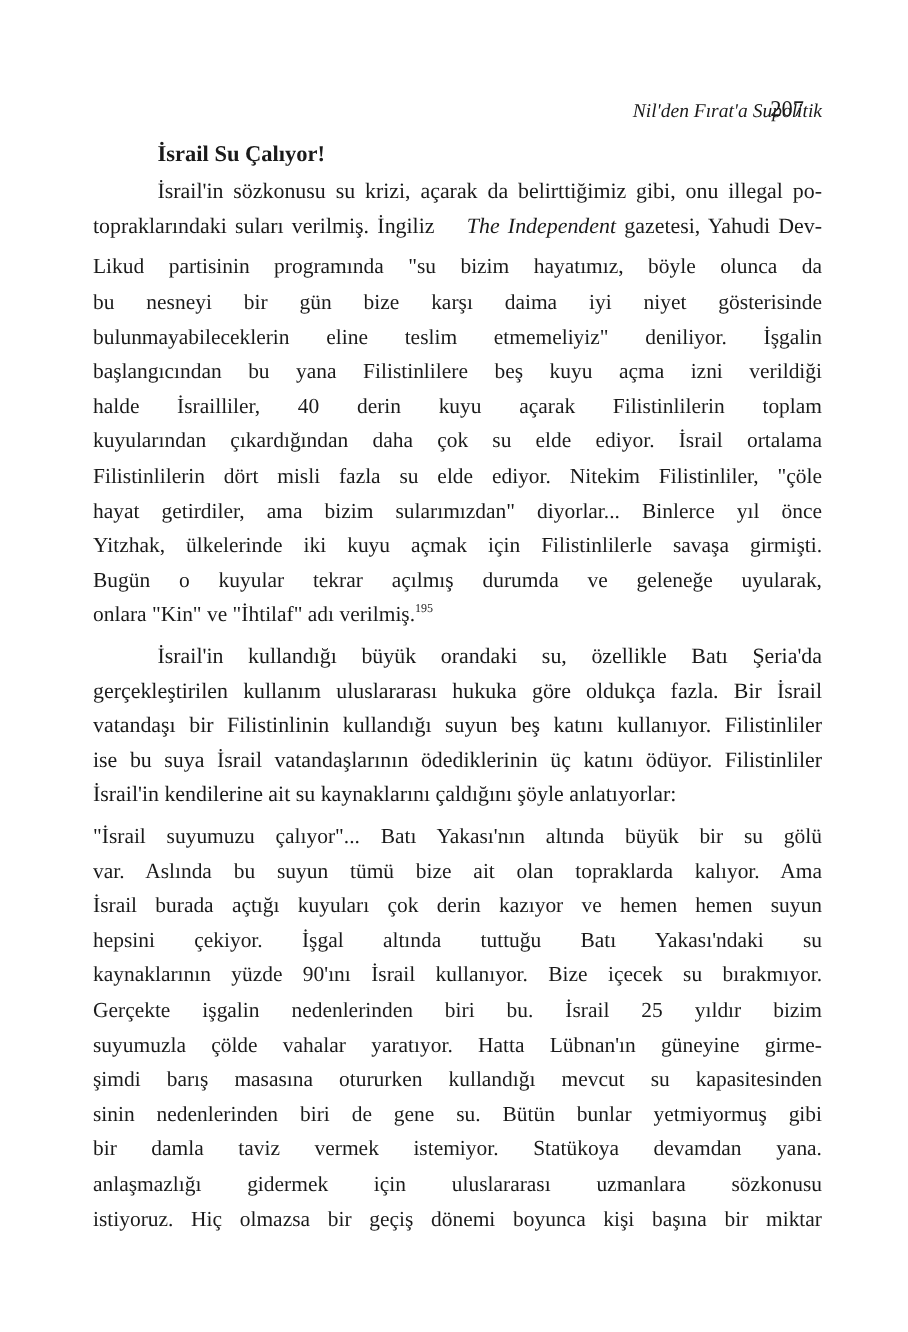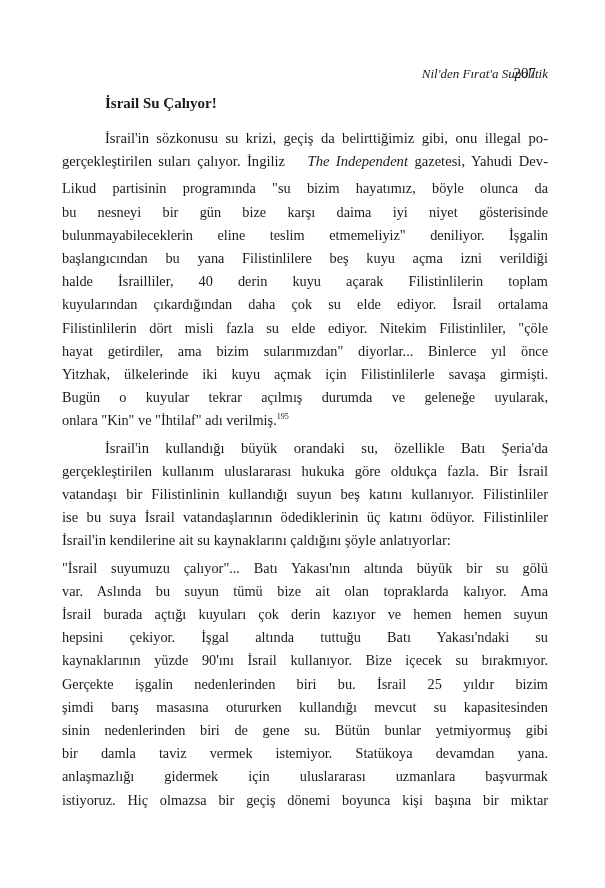--- a/index.html
+++ b/index.html
@@ -3,43 +3,43 @@
 <meta charset="utf-8">
 <style>
   html, body { margin: 0; padding: 0; background: #ffffff; }
   body { width: 605px; height: 888px; position: relative; overflow: hidden;
          font-family: "Liberation Serif", "DejaVu Serif", serif; color: #1a1a1a; }
   .header { position: absolute; top: 66px; left: 62px; width: 486px; height: 20px; }
   .running-title { position: absolute; left: 0; right: 0; text-align: right;
                    font-style: italic; font-size: 13px; top: 0; }
   .page-number { position: absolute; right: 12px; top: -1px; font-size: 15px; }
   .content { position: absolute; top: 92px; left: 62px; width: 486px; }
-  .heading { font-weight: bold; font-size: 15px; margin: 0 0 13px 43px; line-height: 22px; }
+  .heading { font-weight: bold; font-size: 15px; margin: 0 0 3px 43px; line-height: 22px; }
   p { margin: 0; font-size: 14.6px; line-height: 23.2px; text-align: justify; }
   .quote { margin-left: 43px; font-size: 14.3px; line-height: 23.2px; }
   .quote-block { margin: 4px 0 4px 0; }
   sup { font-size: 8px; vertical-align: super; line-height: 0; }
   em { font-style: italic; margin-left: 16px; }
   .line { display: block; text-align: justify; text-align-last: justify; white-space: nowrap; }
   .line.last { text-align-last: left; }
 </style>
 </head>
 <body>
 
 <div class="header">
   <div class="running-title">Nil'den Fırat'a Supolitik</div>
   <div class="page-number">207</div>
 </div>
 
 <div class="content">
   <div class="heading">İsrail Su Çalıyor!</div>
 
   <p>
-    <span class="line" style="padding-left:43px">İsrail'in sözkonusu su krizi, geçiş da belirttiğimiz gibi, onu illegal po-</span>
-    <span class="line"><span>gerçekleştirilen suları çalıyor. İngiliz </span><em>The Independent</em><span> gazetesi, Yahudi Dev-</span></span>
+    <span class="line" style="padding-left:43px">İsrail'in sözkonusu su krizi, açarak da belirttiğimiz gibi, onu illegal po-</span>
+    <span class="line"><span>topraklarındaki suları verilmiş. İngiliz </span><em>The Independent</em><span> gazetesi, Yahudi Dev-</span></span>
   </p>
 
   <div class="quote quote-block">
     <span class="line">Likud partisinin programında "su bizim hayatımız, böyle olunca da</span>
     <span class="line">bu nesneyi bir gün bize karşı daima iyi niyet gösterisinde</span>
     <span class="line">bulunmayabileceklerin eline teslim etmemeliyiz" deniliyor. İşgalin</span>
     <span class="line">başlangıcından bu yana Filistinlilere beş kuyu açma izni verildiği</span>
     <span class="line">halde İsrailliler, 40 derin kuyu açarak Filistinlilerin toplam</span>
     <span class="line">kuyularından çıkardığından daha çok su elde ediyor. İsrail ortalama</span>
     <span class="line">Filistinlilerin dört misli fazla su elde ediyor. Nitekim Filistinliler, "çöle</span>
@@ -57,19 +57,20 @@
     <span class="line last">İsrail'in kendilerine ait su kaynaklarını çaldığını şöyle anlatıyorlar:</span>
   </p>
 
   <div class="quote quote-block">
     <span class="line">"İsrail suyumuzu çalıyor"... Batı Yakası'nın altında büyük bir su gölü</span>
     <span class="line">var. Aslında bu suyun tümü bize ait olan topraklarda kalıyor. Ama</span>
     <span class="line">İsrail burada açtığı kuyuları çok derin kazıyor ve hemen hemen suyun</span>
     <span class="line">hepsini çekiyor. İşgal altında tuttuğu Batı Yakası'ndaki su</span>
     <span class="line">kaynaklarının yüzde 90'ını İsrail kullanıyor. Bize içecek su bırakmıyor.</span>
     <span class="line">Gerçekte işgalin nedenlerinden biri bu. İsrail 25 yıldır bizim</span>
+    <span class="line">suyumuzla çölde vahalar yaratıyor. Hatta Lübnan'ın güneyine girme-</span>
     <span class="line">şimdi barış masasına otururken kullandığı mevcut su kapasitesinden</span>
     <span class="line">sinin nedenlerinden biri de gene su. Bütün bunlar yetmiyormuş gibi</span>
     <span class="line">bir damla taviz vermek istemiyor. Statükoya devamdan yana.</span>
-    <span class="line">anlaşmazlığı gidermek için uluslararası uzmanlara başvurmak</span>
+    <span class="line">anlaşmazlığı gidermek için uluslararası uzmanlara sözkonusu</span>
     <span class="line">istiyoruz. Hiç olmazsa bir geçiş dönemi boyunca kişi başına bir miktar</span>
   </div>
 </div>
 
 </body></html>

